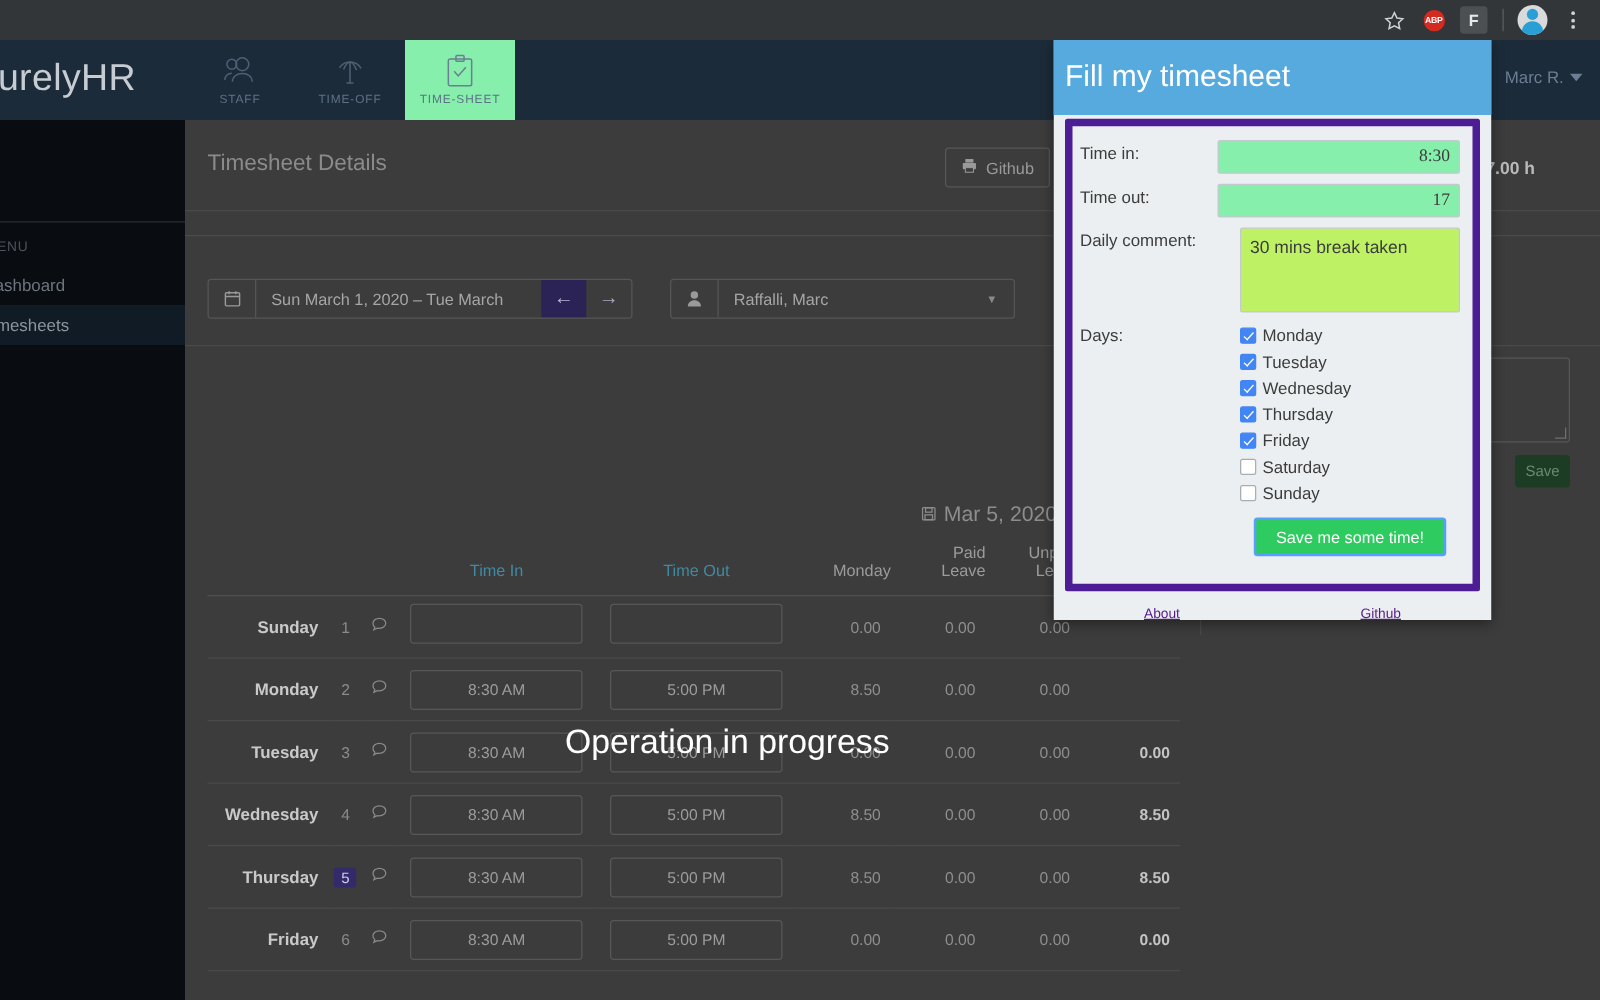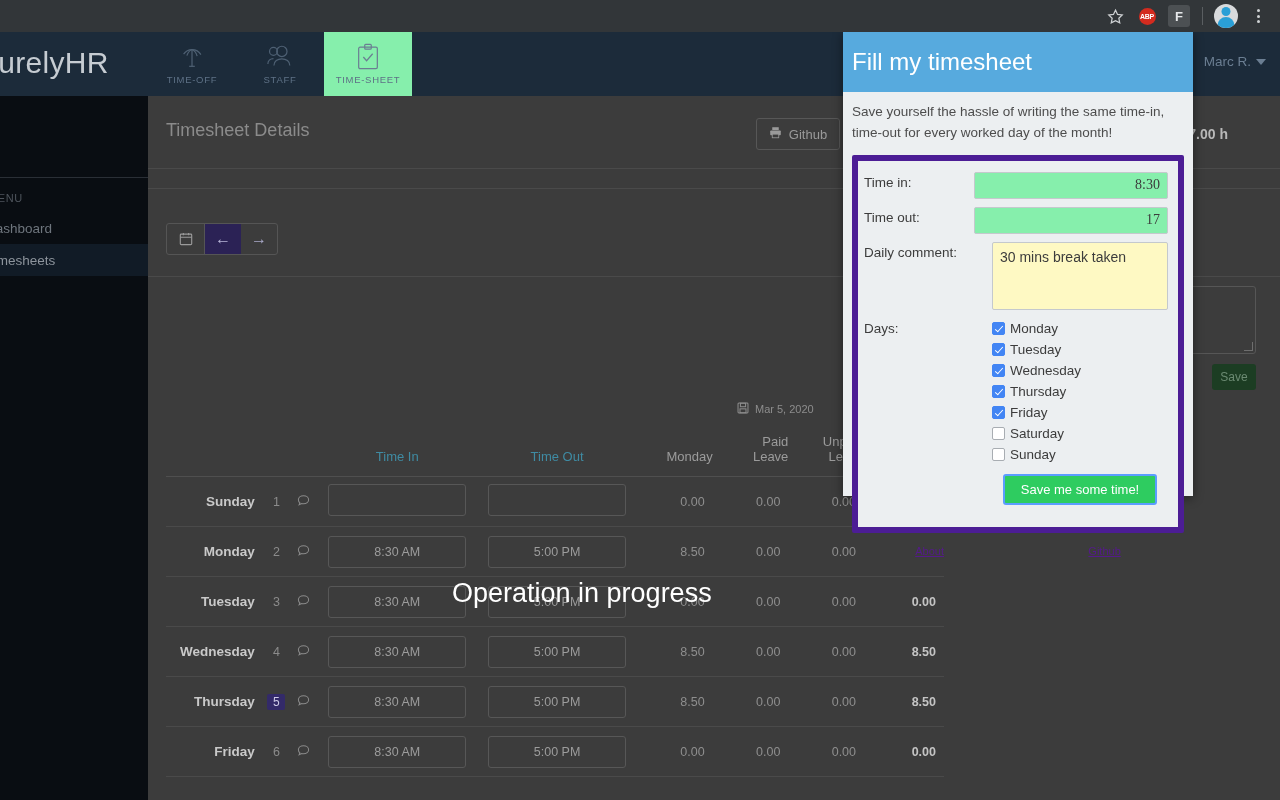--- a/index.html
+++ b/index.html
@@ -190,21 +190,21 @@
   .person-text {
     width: 214px; display: flex; align-items: center; padding-left: 12px;
     color: #a6a6a6; font-size: 13px;
   }
   .person-caret { width: 22px; display: flex; align-items: center; color: #8a8a8a; font-size: 9px; }
 
   
   .save-stamp {
     position: absolute; left: 589px; top: 306px;
     display: flex; align-items: center; gap: 6px;
-    color: #8d8d8d; font-size: 11px;
+    color: #8d8d8d; font-size: 17px;
   }
 
   
   .ts-table {
     position: absolute; left: 18px; top: 334px;
     width: 778px; border-collapse: collapse;
   }
   .ts-table th {
     font-size: 13px; font-weight: normal; color: #9b9b9b;
     padding: 4px 0; vertical-align: bottom; text-align: right;
@@ -268,21 +268,21 @@
     flex: 1; height: 27px;
     border: 1px solid #c4c9cd; border-radius: 2px;
     background: #86efac; color: #3c3c3c;
     font-size: 14px; padding: 0 7px;
     font-family: Liberation Serif, serif;
     text-align: right;
   }
   .ftextarea {
     flex: 1; height: 68px; resize: none;
     border: 1px solid #c4c9cd; border-radius: 2px;
-    background: #fef9c3; color: #3c3c3c;
+    background: #bef264; color: #3c3c3c;
     font-size: 14px; padding: 5px 7px; line-height: 1.3;
     font-family: "Liberation Sans", sans-serif;
   }
   .days-col { flex: 1; }
   .day-item { display: flex; align-items: center; gap: 5px; height: 21px; }
   .cbx {
     width: 13px; height: 13px; border-radius: 2px;
     border: 1px solid #a8adb2; background: #fff;
     position: relative; flex: none;
   }
@@ -335,44 +335,44 @@
           <span></span>
           <span></span>
         </div>
     </div>
   </div>
 
   <div class="app-header">
     <div class="brand">PurelyHR</div>
 
     <div class="nav-tabs">
+      <div class="nav-tab">
+        <span>
+          <svg width="30" height="28" viewBox="0 0 32 30" fill="none" stroke="#4e6073" stroke-width="1.3">
+            <circle cx="18" cy="9" r="5.5"></circle>
+            <path d="M9.5 24c0-4.4 3.8-7 8.5-7s8.5 2.6 8.5 7"></path>
+            <circle cx="9" cy="9" r="4.2"></circle>
+            <path d="M3 22.5c0-3.6 2.8-5.8 6-5.8"></path>
+          </svg>
+        </span>
+        <span class="nav-label">STAFF</span>
+      </div>
       <div class="nav-tab">
         <span>
           <svg width="28" height="28" viewBox="0 0 30 30" fill="none" stroke="#4e6073" stroke-width="1.3">
             <path d="M15 7c-4 0-7 2-9 5"></path>
             <path d="M15 7c4 0 7.5 2 9.5 5.5"></path>
             <path d="M15 7c-2.5 1-4.5 3.5-5.5 6.5"></path>
             <path d="M15 7c2.5 1 4.5 3.5 5.5 7"></path>
             <path d="M15 7v18"></path>
             <path d="M12 25h6"></path>
           </svg>
         </span>
         <span class="nav-label">TIME-OFF</span>
       </div>
-      <div class="nav-tab">
-        <span>
-          <svg width="30" height="28" viewBox="0 0 32 30" fill="none" stroke="#4e6073" stroke-width="1.3">
-            <circle cx="18" cy="9" r="5.5"></circle>
-            <path d="M9.5 24c0-4.4 3.8-7 8.5-7s8.5 2.6 8.5 7"></path>
-            <circle cx="9" cy="9" r="4.2"></circle>
-            <path d="M3 22.5c0-3.6 2.8-5.8 6-5.8"></path>
-          </svg>
-        </span>
-        <span class="nav-label">STAFF</span>
-      </div>
       <div class="nav-tab active">
         <span>
           <svg width="26" height="28" viewBox="0 0 26 30" fill="none" stroke="#6b7e92" stroke-width="1.3">
             <rect x="3" y="4.5" width="20" height="23" rx="1.5"></rect>
             <rect x="9.5" y="1.5" width="7" height="5" rx="1"></rect>
             <polyline points="8,15 11.5,19 18,11.5"></polyline>
           </svg>
         </span>
         <span class="nav-label">TIME-SHEET</span>
       </div>
@@ -419,22 +419,33 @@
     <div class="save-btn-right">Save</div>
 
     <div class="daterow">
       <div class="date-group">
         <div class="date-ico">
           <svg width="14" height="14" viewBox="0 0 16 16" fill="none" stroke="#9a9a9a" stroke-width="1.3">
             <rect x="1.5" y="2.5" width="13" height="12" rx="1"></rect>
             <path d="M1.5 6h13M5 1.2v2.6M11 1.2v2.6"></path>
           </svg>
         </div>
+        <div class="date-text">Sun March 1, 2020 – Tue March</div>
         <div class="arrow-btn prev">←</div>
         <div class="arrow-btn">→</div>
+      </div>
+      <div class="person-group">
+        <div class="person-ico">
+          <svg width="13" height="14" viewBox="0 0 14 16" fill="#9a9a9a">
+            <circle cx="7" cy="4.5" r="3.4"></circle>
+            <path d="M1 15c0-3.4 2.7-5.6 6-5.6s6 2.2 6 5.6z"></path>
+          </svg>
+        </div>
+        <div class="person-text">Raffalli, Marc</div>
+        <div class="person-caret">▼</div>
       </div>
     </div>
 
     <div class="save-stamp">
       <span>
         <svg width="12" height="12" viewBox="0 0 14 14" fill="none" stroke="#8d8d8d" stroke-width="1.2">
           <rect x="1.2" y="1.2" width="11.6" height="11.6" rx="1"></rect>
           <rect x="4" y="1.5" width="6" height="4"></rect>
           <rect x="3.5" y="8" width="7" height="4.5"></rect>
         </svg>
@@ -558,21 +569,20 @@
     </tbody>
       </table>
   </div>
 
   <div class="progress-text">Operation in progress</div>
 
   <div class="popup">
     <div class="popup-head">
       <div class="popup-title">Fill my timesheet</div>
     </div>
-    <div class="popup-desc">Save yourself the hassle of writing the same time-in, time-out for every worked day of the month!</div>
 
     <div class="popup-form">
       <div class="frow">
         <div class="flabel">Time in:</div>
         <input class="finput" value="8:30" style="">
       </div>
       <div class="frow">
         <div class="flabel">Time out:</div>
         <input class="finput" value="17" style="">
       </div>

